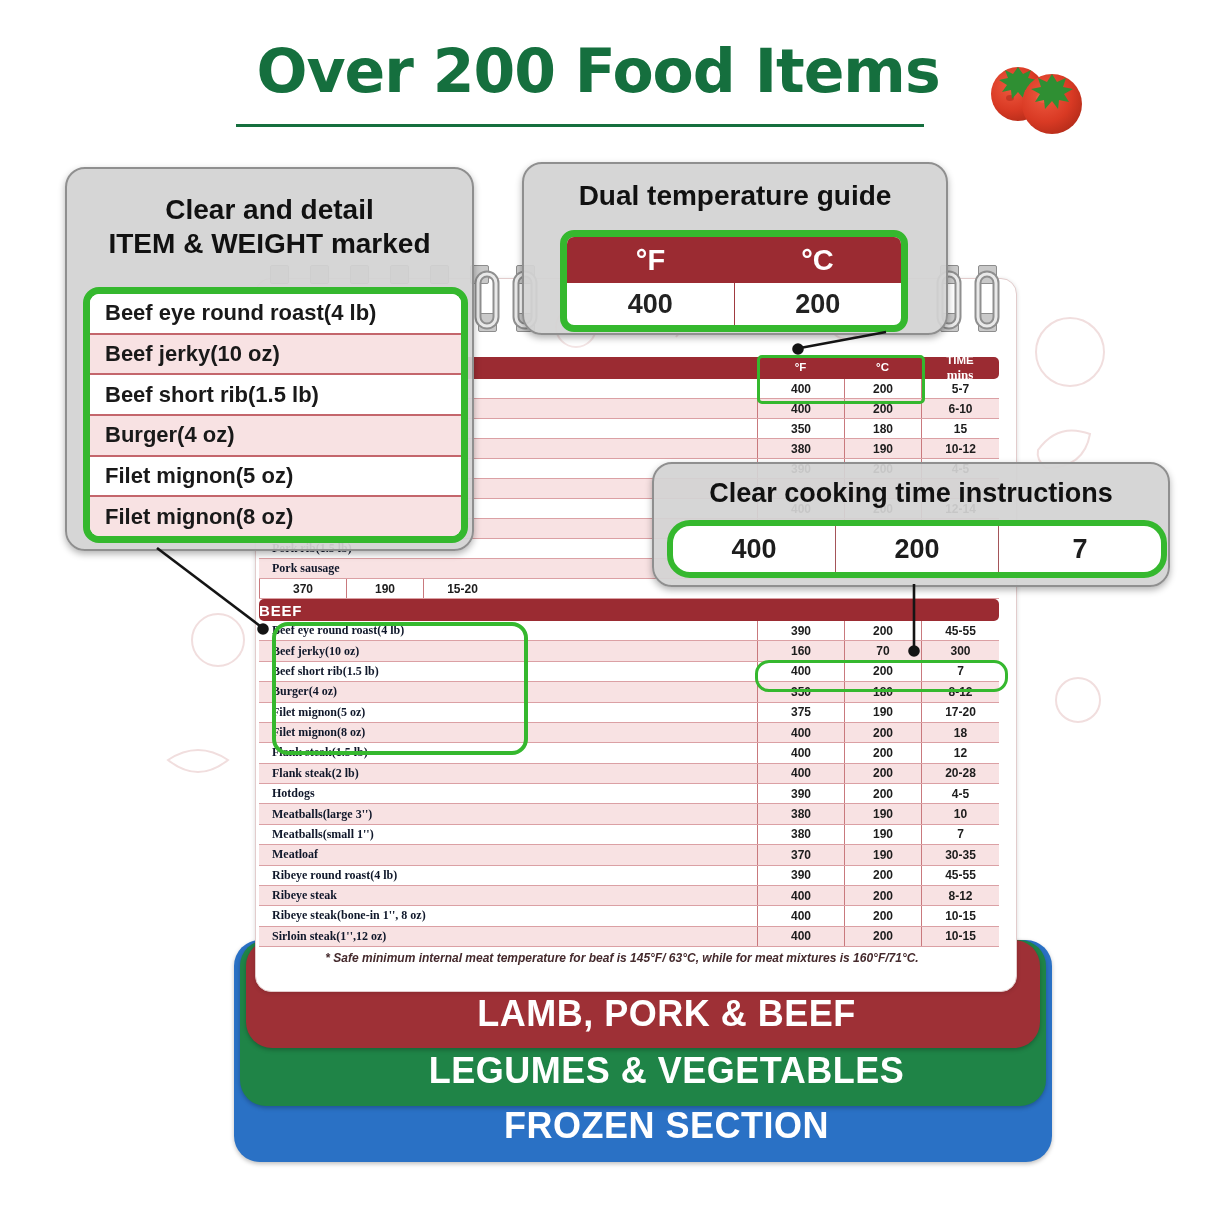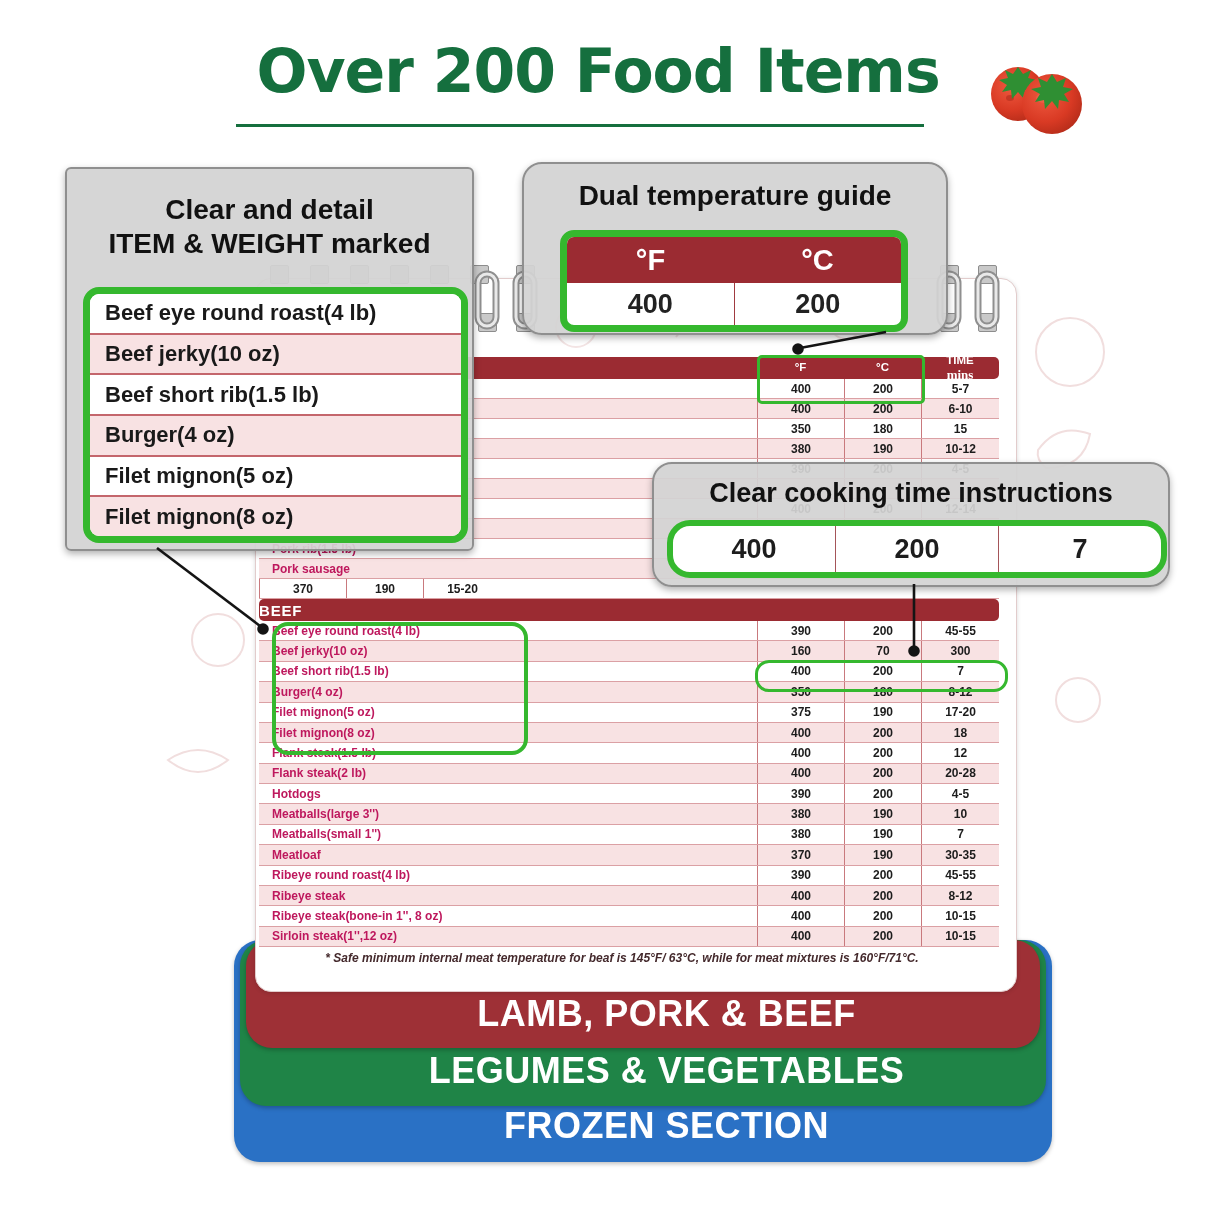--- a/index.html
+++ b/index.html
@@ -34,40 +34,40 @@
   .chart-table{position:absolute;left:3px;top:78px;width:740px;}
   .section-bar{position:relative;height:22px;background:#9b2b32;border-radius:5px;
     display:flex;align-items:center;color:#fff;font-weight:700;}
   .section-label{width:498px;text-align:left;font-size:15px;letter-spacing:.8px;}
   .colhead{text-align:center;font-size:11.5px;line-height:1;}
   .ch-f{width:87px;} .ch-c{width:77px;} .ch-time{width:78px;}
   .ch-sub{display:block;font-size:13px;font-weight:700;margin-top:1px;font-family:Liberation Serif, serif;}
   .trow{display:flex;align-items:center;box-sizing:border-box;border-bottom:1px solid #dba0a4;background:#fff;}
   .trow.pink{background:#f8e2e3;}
   .rows-pork .trow{height:20px;} .rows-beef .trow{height:20.38px;}
-  .cell-item{width:498px;box-sizing:border-box;padding-left:13px;font-weight:700;font-size:12px;color:#be185d;
-    white-space:nowrap;overflow:hidden;}
+  .cell-item{width:498px;box-sizing:border-box;padding-left:13px;font-weight:700;font-size:12px;color:#0f172a;
+    white-space:nowrap;overflow:hidden;font-family:Liberation Serif, serif;}
   .cell-f,.cell-c,.cell-time{box-sizing:border-box;text-align:center;font-weight:700;font-size:12px;color:#1c1c1c;
     border-left:1px solid #c9797d;align-self:stretch;display:flex;align-items:center;justify-content:center;}
   .cell-f{width:87px;} .cell-c{width:77px;} .cell-time{width:78px;}
   .footnote{position:absolute;left:6px;top:672px;width:720px;font-style:italic;font-weight:700;
     font-size:12px;color:#44292c;text-align:center;}
 
   
   .hl{z-index:6;border:3px solid #35b82e;background:transparent;}
   .hl-header-box{left:749px;top:355px;width:162px;height:43px;border-radius:5px;}
   .hl-names-box{left:264px;top:622px;width:248px;height:125px;border-width:4px;border-radius:16px;}
   .hl-row-oval{left:747px;top:660px;width:247px;height:26px;border-radius:14px;}
 
   
   .callout{background:rgba(211,211,211,.93);border:2.5px solid #8f8f8f;border-radius:20px;
     z-index:10;box-shadow:0 3px 7px rgba(0,0,0,.3);}
   .callout .ctitle{position:absolute;left:0;right:0;text-align:center;font-weight:700;color:#111;}
 
-  .co-items{left:57px;top:167px;width:405px;height:380px;border-radius:6px;}
+  .co-items{left:57px;top:167px;width:405px;height:380px;}
   .co-items .ctitle{top:24px;font-size:28px;line-height:1.2;}
   .cl-list{position:absolute;left:16px;top:118px;width:371px;height:242px;
     border:7px solid #35b82e;border-radius:16px;background:#fff;overflow:hidden;
     display:flex;flex-direction:column;}
   .cl-row{flex:1;display:flex;align-items:center;padding-left:15px;
     font-weight:700;font-size:22px;color:#191919;background:#fff;border-top:2px solid #c4666c;}
   .cl-row:first-child{border-top:none;}
   .cl-row.pink{background:#f8e2e3;}
 
   .co-dual{left:514px;top:162px;width:422px;height:169px;}

